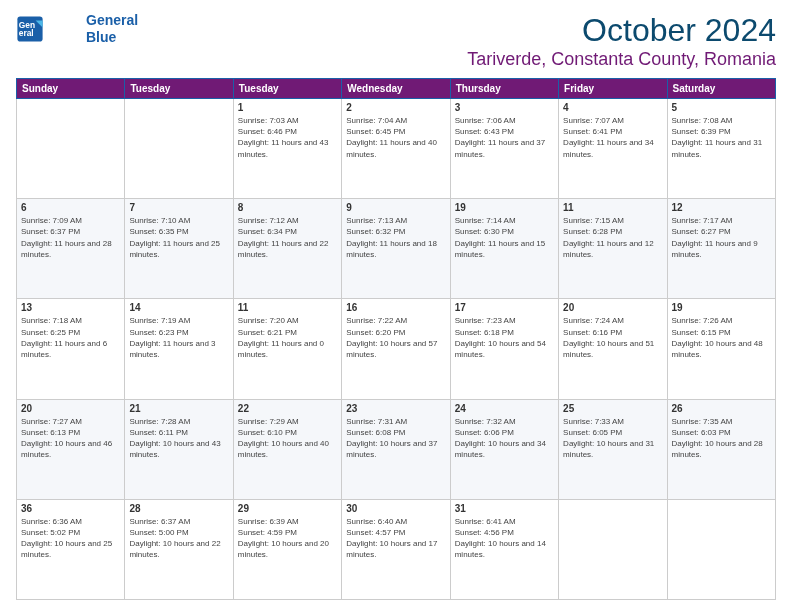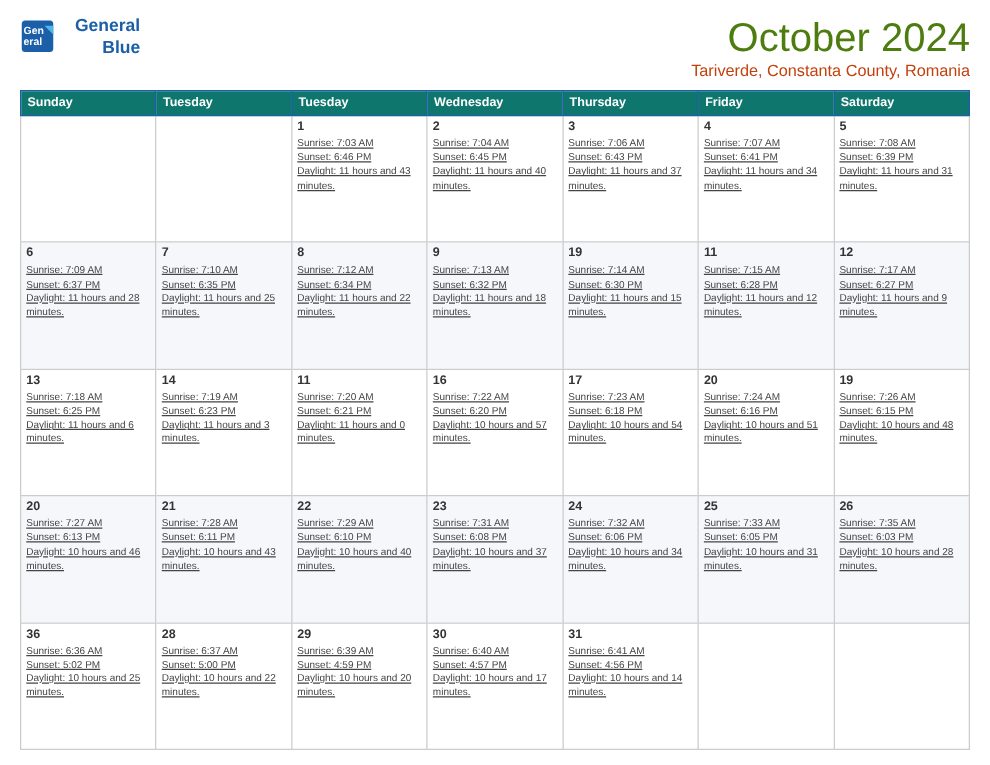--- a/index.html
+++ b/index.html
@@ -19,58 +19,58 @@
     }
     .header {
       display: flex;
       justify-content: space-between;
       align-items: flex-start;
       margin-bottom: 8px;
     }
     .logo {
       display: flex;
       align-items: center;
-      gap: 16px;
-      text-align: right;
+      gap: 6px;
     }
     .logo-text {
       font-size: 14px;
       line-height: 1.2;
       color: #333;
+      margin-left: 36px;
     }
     .logo-text span {
       color: #1a5fa8;
       font-weight: bold;
     }
     .logo-icon {
       width: 28px;
       height: 28px;
     }
     .title-block {
       text-align: right;
     }
     .month-title {
       font-size: 32px;
       font-weight: normal;
-      color: #4d7c0f;
+      color: #0c4a6e;
     }
     .location {
-      font-size: 13px;
-      color: #c2410c;
+      font-size: 18px;
+      color: #701a75;
     }
     .calendar {
       flex: 1;
       border: 1px solid #ccc;
       border-collapse: collapse;
       width: 100%;
       table-layout: fixed;
       font-size: 8.5px;
     }
     .calendar th {
-      background: #0f766e;
+      background: #701a75;
       color: #fff;
       text-align: left;
       padding: 4px 5px;
       font-size: 10px;
       border: 1px solid #1a5fa8;
     }
     .calendar td {
       border: 1px solid #ccc;
       vertical-align: top;
       padding: 3px 4px;
@@ -84,21 +84,20 @@
       font-weight: bold;
       font-size: 10px;
       color: #333;
       display: block;
       margin-bottom: 2px;
     }
     .day-info {
       color: #444;
       font-size: 8px;
       line-height: 1.4;
-      text-decoration: underline;
     }
     .empty-cell {
       background: #fff !important;
     }
   </style>
 </head>
 <body>
 
 <div class="page">
   <div class="header">

